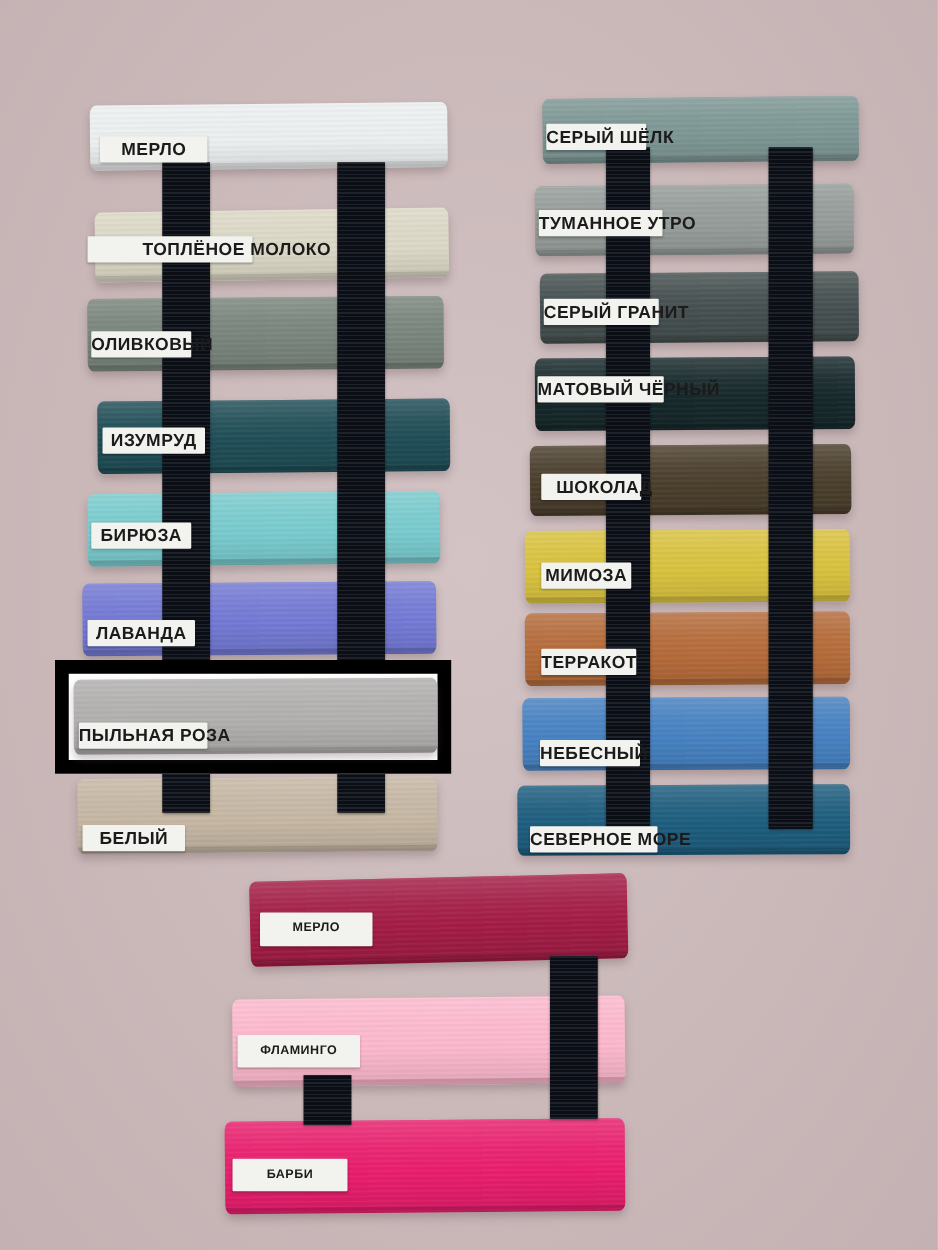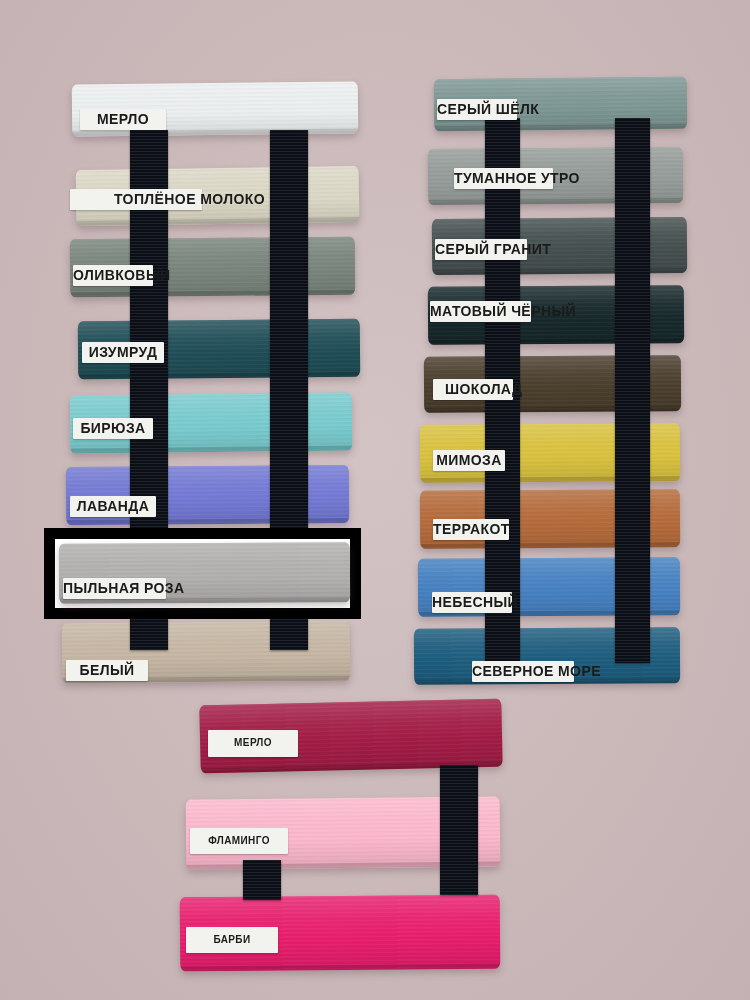--- a/index.html
+++ b/index.html
@@ -196,21 +196,21 @@
       <div class="grain"></div>
       <div class="edge"></div>
     </div>
     <div class="tag" style="left:437px; top:99px; width:80px;">СЕРЫЙ ШЁЛК</div>
 
     <div class="stick" style="left:428px; top:148px; width:255px; height:56px; background:#959c99; transform:rotate(-0.5deg);">
       <div class="sheen"></div>
       <div class="grain"></div>
       <div class="edge"></div>
     </div>
-    <div class="tag" style="left:431px; top:168px; width:99px;margin-left:23px;">ТУМАННОЕ УТРО</div>
+    <div class="tag" style="left:431px; top:168px; width:99px;">ТУМАННОЕ УТРО</div>
 
     <div class="stick" style="left:432px; top:218px; width:255px; height:56px; background:#454f4f; transform:rotate(-0.5deg);">
       <div class="sheen"></div>
       <div class="grain"></div>
       <div class="edge"></div>
     </div>
     <div class="tag" style="left:435px; top:239px; width:92px;">СЕРЫЙ ГРАНИТ</div>
 
     <div class="stick" style="left:428px; top:286px; width:256px; height:58px; background:#16282a; transform:rotate(-0.4deg);">
       <div class="sheen"></div>
@@ -245,21 +245,21 @@
       <div class="grain"></div>
       <div class="edge"></div>
     </div>
     <div class="tag" style="left:432px; top:592px; width:80px;">НЕБЕСНЫЙ</div>
 
     <div class="stick" style="left:414px; top:628px; width:266px; height:56px; background:#1d5d7e; transform:rotate(-0.3deg);">
       <div class="sheen"></div>
       <div class="grain"></div>
       <div class="edge"></div>
     </div>
-    <div class="tag" style="left:424px; top:661px; width:102px;margin-left:48px;">СЕВЕРНОЕ МОРЕ</div>
+    <div class="tag" style="left:424px; top:661px; width:102px;">СЕВЕРНОЕ МОРЕ</div>
   </div>
 
   <div class="group">
 
     <div class="stick" style="left:200px; top:702px; width:302px; height:68px; background:#a31c46; transform:rotate(-1.3deg);">
       <div class="sheen"></div>
       <div class="grain"></div>
       <div class="edge"></div>
     </div>
     <div class="tag" style="left:208px; top:730px; width:90px; height:27px; line-height:25px; font-size:10px;">МЕРЛО</div>

